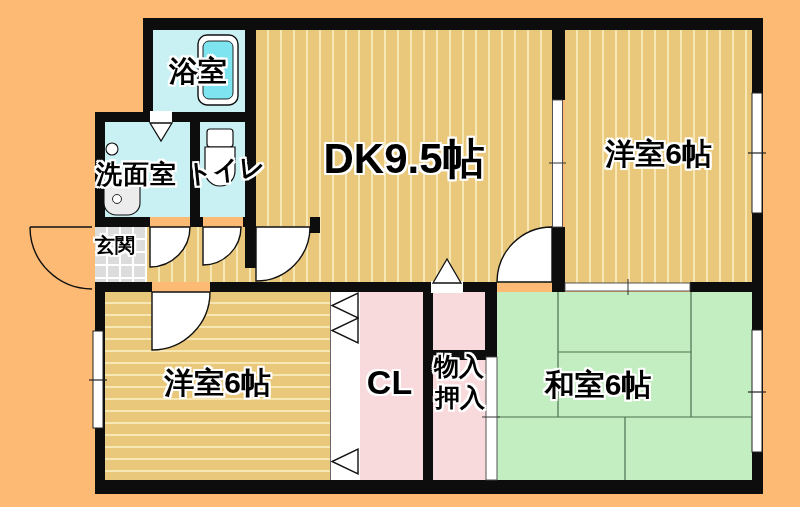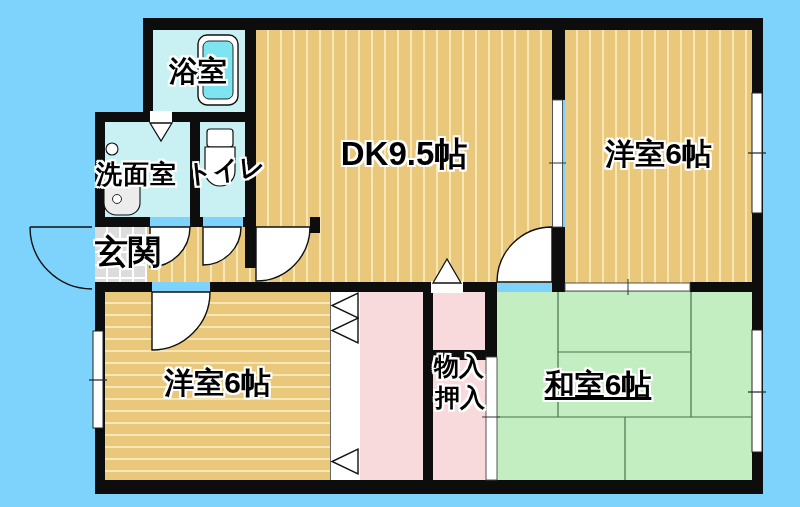--- a/index.html
+++ b/index.html
@@ -1,16 +1,16 @@
 <!DOCTYPE html>
 <html><head>
 <meta charset="utf-8">
 <style>
   html,body{margin:0;padding:0;background:#fff;}
-  .stage{position:relative;width:800px;height:507px;background:#7dd3fc;overflow:hidden;
+  .stage{position:relative;width:800px;height:507px;background:#fdba74;overflow:hidden;
          font-family:"Liberation Sans","DejaVu Sans",sans-serif;}
   .wall{position:absolute;background:#0d0d0d;}
   .floor{position:absolute;}
   .wood-v{background:repeating-linear-gradient(90deg,#e9c87c 0 11px,#f7e7b4 11px 13px);}
   .wood-h{background:repeating-linear-gradient(180deg,#e9c87c 0 10px,#f7e7b4 10px 12px);}
   .water{background:#c9f1f4;}
   .pink{background:#f9dadc;}
   .green{background:#c3eec1;}
   .tile{background-color:#dcdcdc;
         background-image:repeating-linear-gradient(90deg,rgba(255,255,255,0) 0 11px,#ffffff 11px 13px),
@@ -117,21 +117,22 @@
     <circle cx="112" cy="149" r="6" fill="#fff" stroke="#111" stroke-width="1.1"></circle>
     <rect x="104" y="175" width="36" height="40" rx="12" fill="#ececec" stroke="#111" stroke-width="1.1"></rect>
     <circle cx="117" cy="199" r="4.5" fill="#fff" stroke="#111" stroke-width="0.9"></circle>
   </svg>
 
   <div class="lbl" style="left:152px;top:56px;width:92px;font-size:29px;">
       <span class="ctr" style="display:block;">浴室</span>
     </div>
   <div class="lbl" style="left:96px;top:160px;font-size:26px;letter-spacing:1px;">洗面室</div>
   <div class="lbl" style="left:186px;top:156px;font-size:26px;transform:rotate(-6deg);">トイレ</div>
-  <div class="lbl" style="left:95px;top:234px;font-size:33px;">玄関</div>
-  <div class="lbl ctr" style="left:256px;top:136px;width:296px;font-size:33px;">DK9.5帖</div>
+  <div class="lbl" style="left:95px;top:234px;font-size:20px;">玄関</div>
+  <div class="lbl ctr" style="left:256px;top:136px;width:296px;font-size:42px;">DK9.5帖</div>
   <div class="lbl ctr" style="left:565px;top:137px;width:187px;font-size:30px;">洋室6帖</div>
   <div class="lbl ctr" style="left:105px;top:366px;width:225px;font-size:30px;">洋室6帖</div>
-  <div class="lbl ctr" style="left:497px;top:368px;width:202px;font-size:30px;text-decoration:underline;">和室6帖</div>
+  <div class="lbl ctr" style="left:497px;top:368px;width:202px;font-size:30px;">和室6帖</div>
+  <div class="lbl ctr" style="left:358px;top:364px;width:63px;font-size:34px;">CL</div>
   <div class="lbl ctr" style="left:431px;top:306px;width:56px;font-size:25px;margin-top:47px;">物入</div>
   <div class="lbl ctr" style="left:431px;top:384px;width:58px;font-size:25px;">押入</div>
 
 </div>
 
 </body></html>

